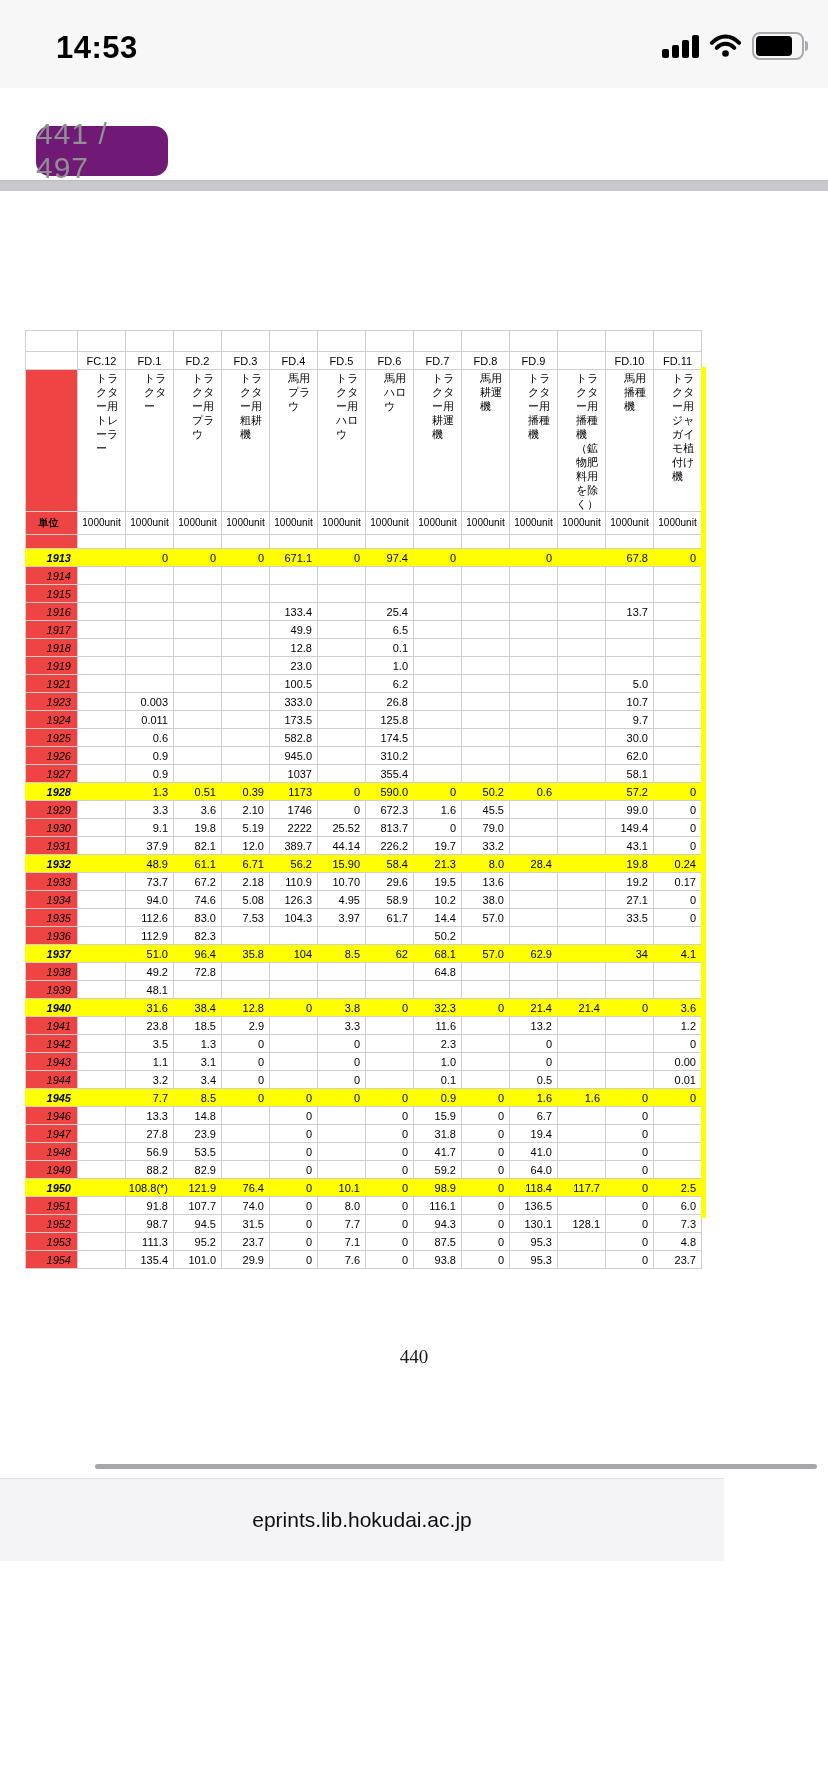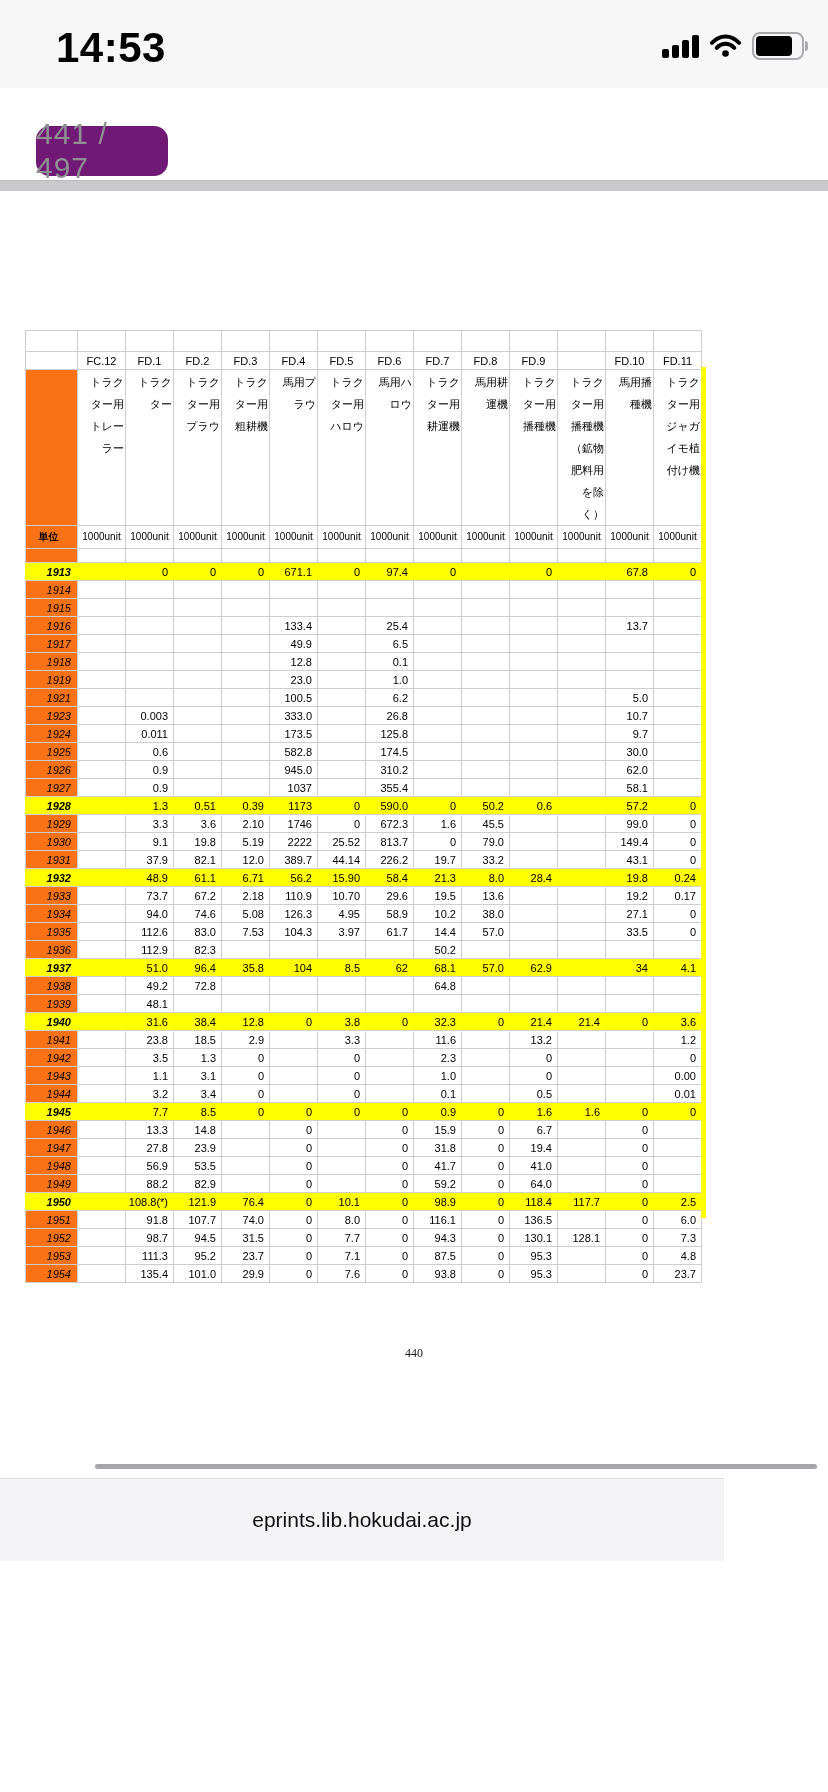--- a/index.html
+++ b/index.html
@@ -1,21 +1,21 @@
 <!DOCTYPE html>
 <html><head>
 <meta charset="utf-8">
 <style>
   html,body{margin:0;padding:0;}
   body{width:828px;height:1792px;background:#ffffff;font-family:"Liberation Sans",sans-serif;position:relative;}
   .screen{position:absolute;left:0;top:0;width:828px;height:1792px;background:#ffffff;overflow:hidden;}
 
   
   .status-bar{position:absolute;left:0;top:0;width:828px;height:88px;background:#f7f7f8;}
-  .time{position:absolute;left:56px;top:24px;font-size:42px;font-weight:700;color:#000;letter-spacing:.5px;}
+  .time{position:absolute;left:56px;top:30px;font-size:31px;font-weight:700;color:#000;letter-spacing:.5px;}
   .status-icons{position:absolute;right:24px;top:32px;display:flex;align-items:center;gap:10px;}
   .cellbars{display:flex;align-items:flex-end;gap:3px;height:24px;}
   .cellbars span{display:block;width:7px;background:#000;border-radius:2px;}
   .cb1{height:9px;} .cb2{height:13px;} .cb3{height:18px;} .cb4{height:23px;}
   .battery{position:relative;width:48px;height:24px;border:2px solid #aaaaae;border-radius:8px;}
   .battery .fill{position:absolute;left:2px;top:2px;bottom:2px;width:36px;background:#000;border-radius:4px;}
   .battery .nub{position:absolute;right:-6px;top:7px;width:3px;height:10px;background:#aaaaae;border-radius:0 3px 3px 0;}
 
   
   .pill{position:absolute;left:36px;top:126px;width:132px;height:50px;background:#701a75;border-radius:14px;
@@ -23,34 +23,34 @@
 
   
   .band{position:absolute;left:0;top:180px;width:828px;height:10px;background:#c9c9cd;border-top:1px solid #bcbcc0;}
 
   
   .table-wrap{position:absolute;left:25px;top:330px;}
   table{border-collapse:collapse;table-layout:fixed;background:#fff;}
   td{border:1px solid #cfcfcf;padding:0;font-size:11px;color:#000;overflow:hidden;white-space:nowrap;line-height:16px;}
   tr.ra td{height:20px;}
   tr.rb td{height:17px;text-align:center;}
-  tr.rc td{height:102px;vertical-align:top;text-align:right;white-space:normal;word-break:break-all;line-height:22px;padding:1px 1px 0 9px;}
+  tr.rc td{height:102px;vertical-align:top;text-align:left;white-space:normal;word-break:break-all;line-height:14px;padding:1px 1px 0 18px;}
   tr.rd td{height:22px;text-align:center;font-size:10px;}
   tr.re td{height:13px;}
   tbody td{height:17px;text-align:right;padding-right:5px;}
-  td.yc{background:#f97316;}
+  td.yc{background:#ef4444;}
   td.year{font-style:italic;padding-right:6px;}
   td.unit-label{font-weight:700;font-size:11px;text-align:right;padding-right:6px;}
   tr.hl td{background:#ffff00;border-left-color:#ffff00;border-right-color:#ffff00;}
   tr.hl td.year{font-weight:700;}
   .ystrip{position:absolute;left:701px;top:367px;width:5px;height:851px;background:#ffff00;}
 
   
   .pnum{position:absolute;left:0;top:1346px;width:828px;text-align:center;
-        font-family:"Liberation Serif",serif;font-size:12px;color:#1a1a1a;}
+        font-family:"Liberation Serif",serif;font-size:19px;color:#1a1a1a;}
 
   
   .hscroll{position:absolute;left:95px;top:1464px;width:722px;height:5px;border-radius:3px;background:#a6a6ab;}
   .bottom-bar{position:absolute;left:0;top:1478px;width:724px;height:82px;background:#f4f4f6;
               border-top:1px solid #e0e0e2;display:flex;align-items:center;justify-content:center;}
   .url-text{font-size:21px;color:#0f0f10;}
 </style>
 </head>
 <body>
 

